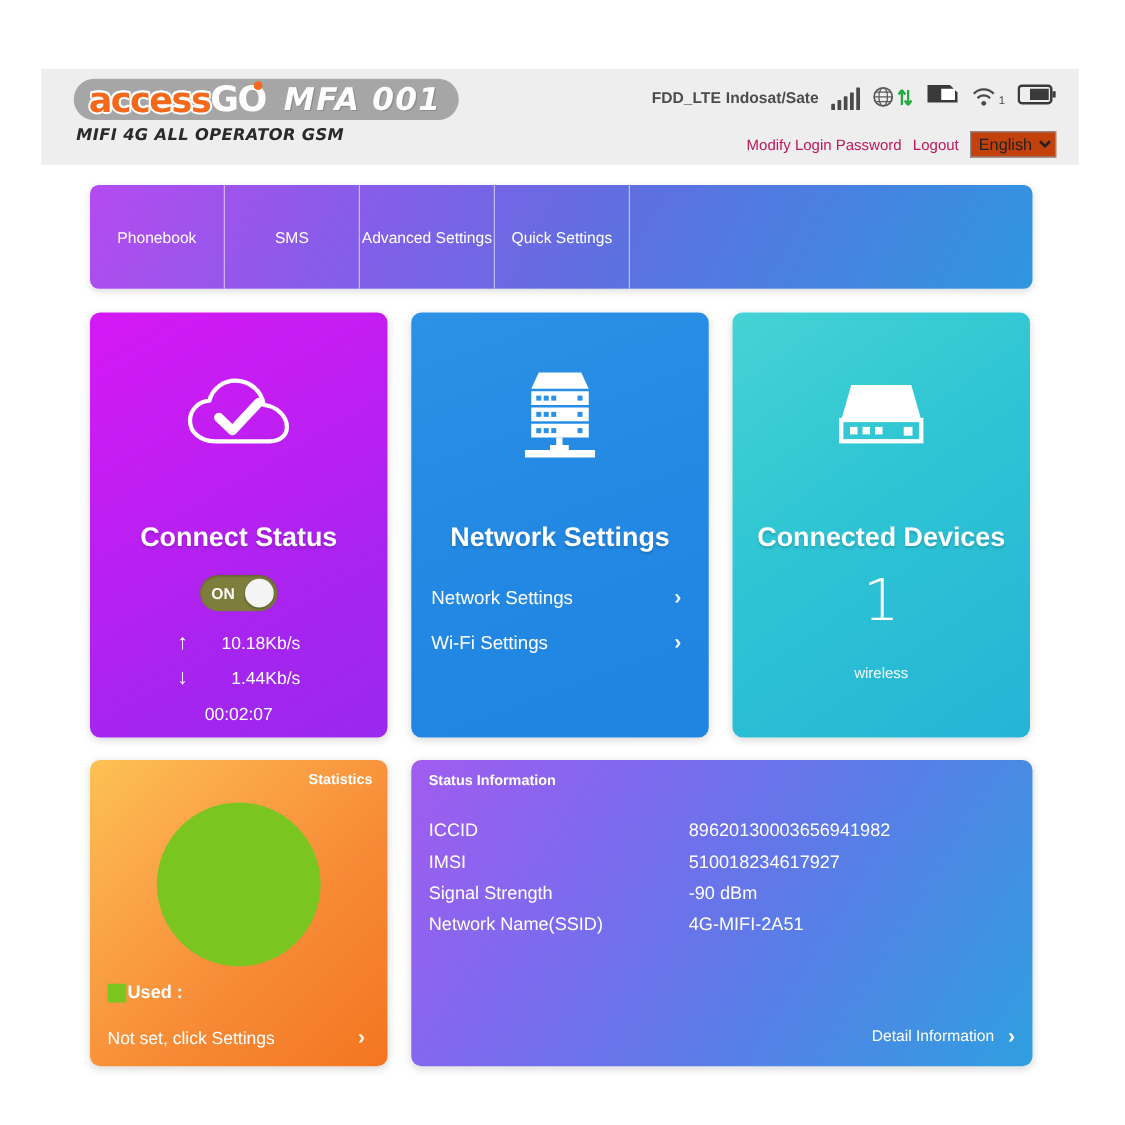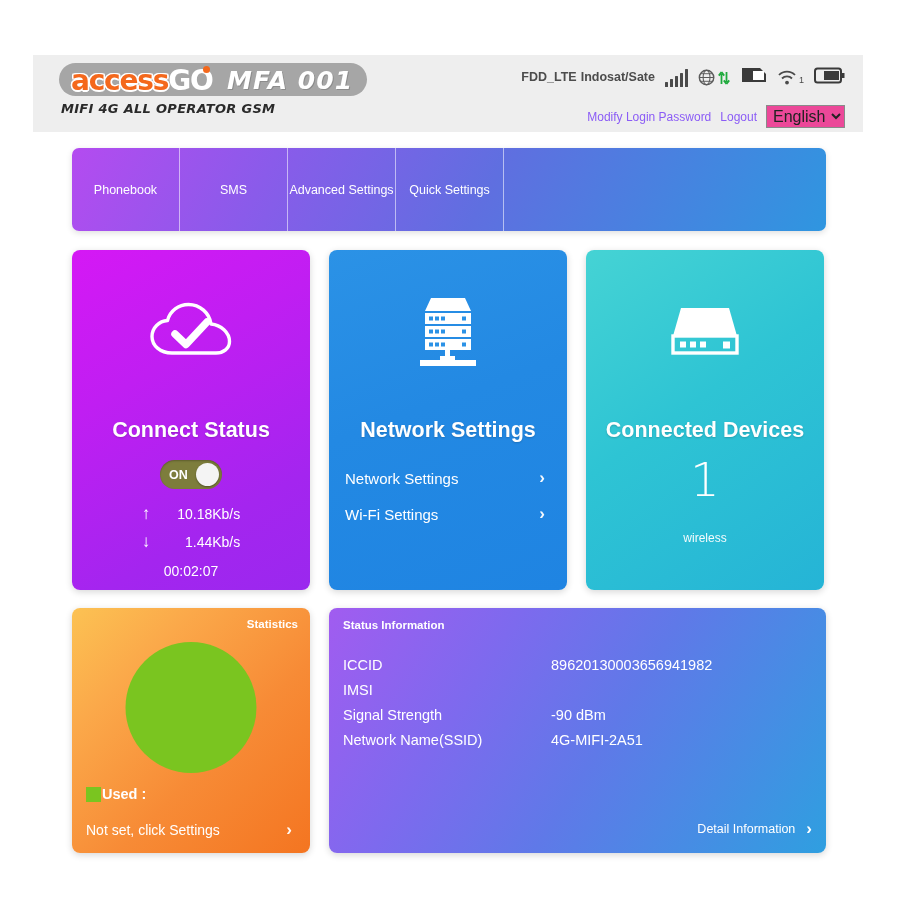--- a/index.html
+++ b/index.html
@@ -85,26 +85,26 @@
   .icon-sim { margin-left: 6px; }
   .icon-wifi { position: relative; margin-left: 6px; display:flex; align-items:flex-end; }
   .icon-wifi .wnum { font-size: 9px; color: #4a4a4a; margin-left:1px; margin-bottom:1px; }
   .icon-batt { margin-left: 6px; }
 
   .header-links {
     position: absolute; right: 18px; top: 50px;
     display: flex; align-items: center; gap: 9px;
   }
   .hlink {
-    font-size: 12px; color: #8b5cf6; text-decoration: none; cursor: pointer;
+    font-size: 12px; color: #be185d; text-decoration: none; cursor: pointer;
   }
   .lang-select {
     font-family: "Liberation Sans", sans-serif;
-    font-size: 16px; padding: 1px 2px;
-    border: 1px solid #8a8a8a; background: #ec4899; color: #222;
+    font-size: 13px; padding: 1px 2px;
+    border: 1px solid #8a8a8a; background: #c2410c; color: #222;
   }
 
   
   .tabbar {
     position: absolute; left: 72px; top: 148px;
     width: 754px; height: 83px;
     background: linear-gradient(118deg, #b44bf0 0%, #8a5bea 26%, #5f6fe0 55%, #2f96e0 100%);
     border-radius: 7px;
     display: flex;
     box-shadow: 0 2px 6px rgba(0,0,0,0.13);
@@ -446,20 +446,21 @@
 
     <div class="card-status">
       <div class="status-title">Status Information</div>
       <div class="status-table">
         <div class="status-line">
           <span class="k">ICCID</span>
           <span class="v">89620130003656941982</span>
         </div>
         <div class="status-line">
           <span class="k">IMSI</span>
+          <span class="v">510018234617927</span>
         </div>
         <div class="status-line">
           <span class="k">Signal Strength</span>
           <span class="v">-90 dBm</span>
         </div>
         <div class="status-line">
           <span class="k">Network Name(SSID)</span>
           <span class="v">4G-MIFI-2A51</span>
         </div>
       </div>

